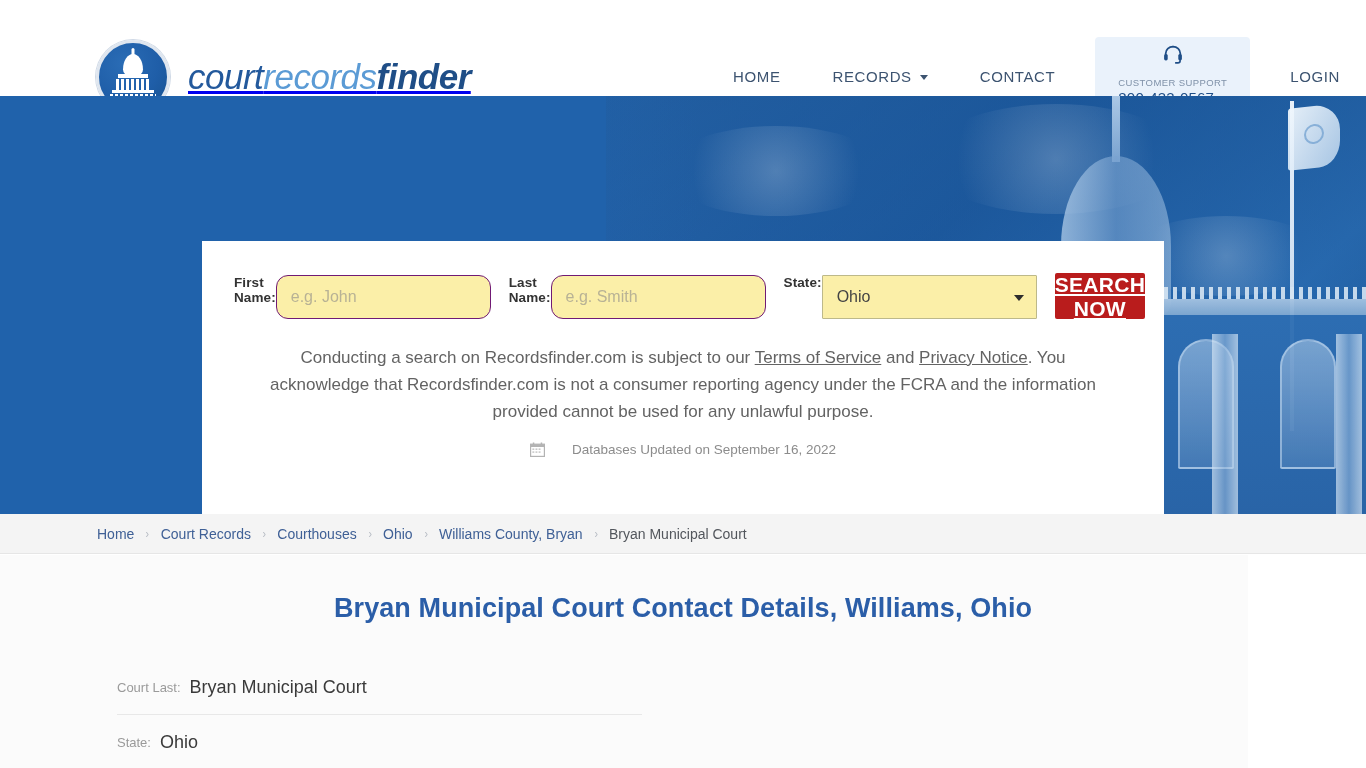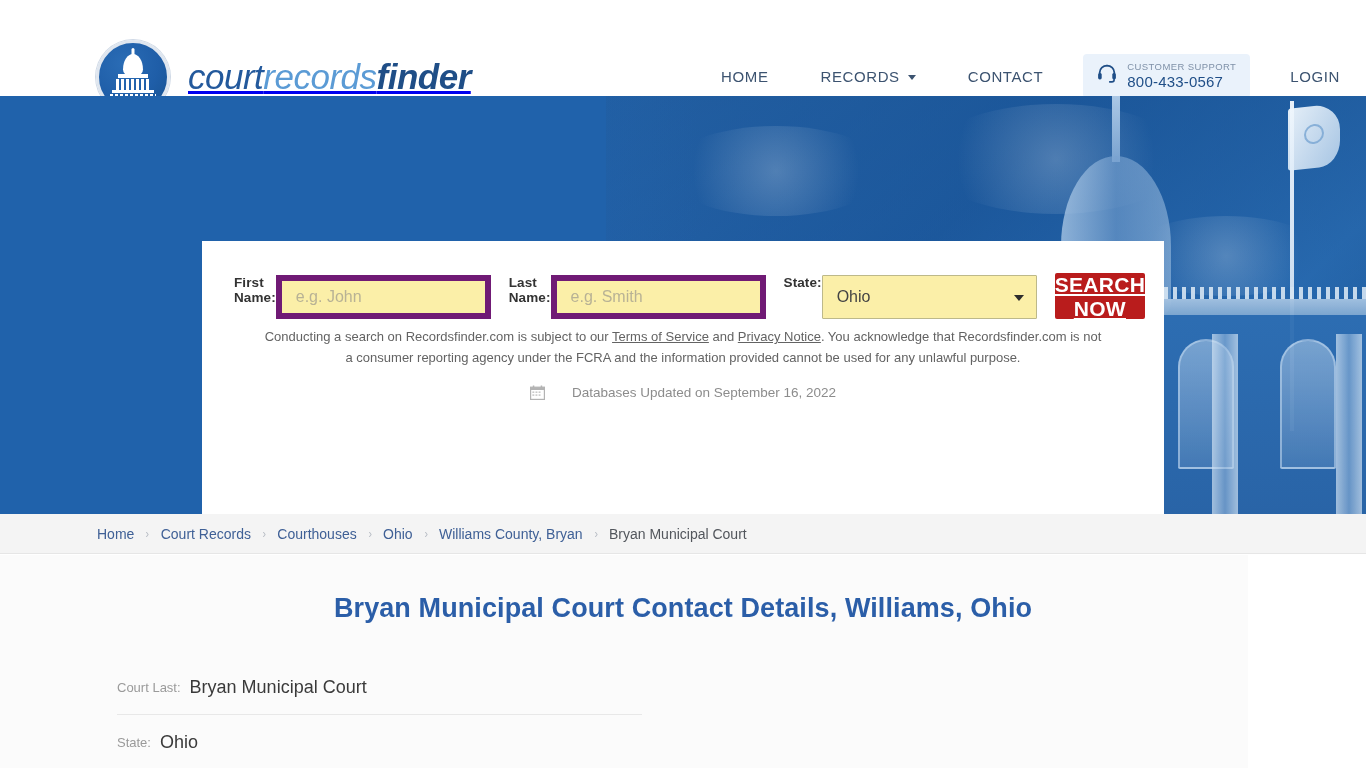--- a/index.html
+++ b/index.html
@@ -78,20 +78,21 @@
   .chev {
     width: 0; height: 0; border-left: 4.5px solid transparent;
     border-right: 4.5px solid transparent; border-top: 5px solid #3c5370;
     margin-top: 2px;
   }
   .support-box {
     background: #eaf2fb; border-radius: 4px;
     padding: 8px 14px; margin: 0 14px;
     display: flex; align-items: center; gap: 10px;
     min-width: 155px;
+    flex-direction: column;
   }
   .headset-icon { flex: 0 0 auto; }
   .support-text { line-height: 1.15; }
   .support-label { font-size: 9.5px; color: #7f91a8; letter-spacing: .4px; display: block; }
   .support-phone { font-size: 15px; color: #1f4e87; font-weight: 400; letter-spacing: .2px; display: block; }
 
   
   .hero {
     position: absolute; top: 96px; left: 0;
     width: 1366px; height: 418px;
@@ -185,24 +186,24 @@
     padding: 32px 32px 0 32px;
   }
   .form-row { display: flex; align-items: flex-end; gap: 18px; }
   .field { display: flex; flex-direction: row; }
   .field-label {
     font-size: 13.5px; color: #333333; font-weight: 700;
     margin-bottom: 9px; letter-spacing: .1px;
   }
   .text-input {
     width: 215px; height: 44px;
-    background: #fbefa8; border: 6px solid #701a75;
+    background: #fbefa8; border: 1px solid #701a75;
     padding: 0 14px; font-size: 16px; color: #555;
     font-family: "Liberation Sans", sans-serif;
-    border-radius: 0; outline: none;
+    border-radius: 12px; outline: none;
   }
   .text-input::placeholder { color: #b8b295; }
   .select-wrap { position: relative; width: 215px; }
   .select-input {
     width: 215px; height: 44px;
     background: #fbefa8; border: 1px solid #bdb98a;
     padding: 0 30px 0 14px; font-size: 16px; color: #444;
     display: flex; align-items: center; border-radius: 1px;
   }
   .select-arrow {
@@ -213,22 +214,22 @@
   }
   .search-btn {
     width: 222px; height: 46px; background: #b91c1c;
     border: none; color: #ffffff; font-size: 21px; font-weight: 700;
     letter-spacing: .3px; cursor: pointer;
     font-family: "Liberation Sans", sans-serif;
     border-radius: 2px;
     text-decoration: underline;
   }
   .disclaimer {
-    margin-top: 8px; text-align: center;
-    font-size: 13px; color: #636363; line-height: 1.6;
+    margin-top: 25px; text-align: center;
+    font-size: 17px; color: #636363; line-height: 1.6;
     padding: 0 28px;
   }
   .disclaimer a { color: #636363; text-decoration: underline; }
   .updated-row {
     margin-top: 16px; display: flex; align-items: flex-start;
     justify-content: center; gap: 27px;
     font-size: 13.5px; color: #8c8c8c;
   }
   .cal-icon { width: 15px; height: 15px; display: block; }
 

